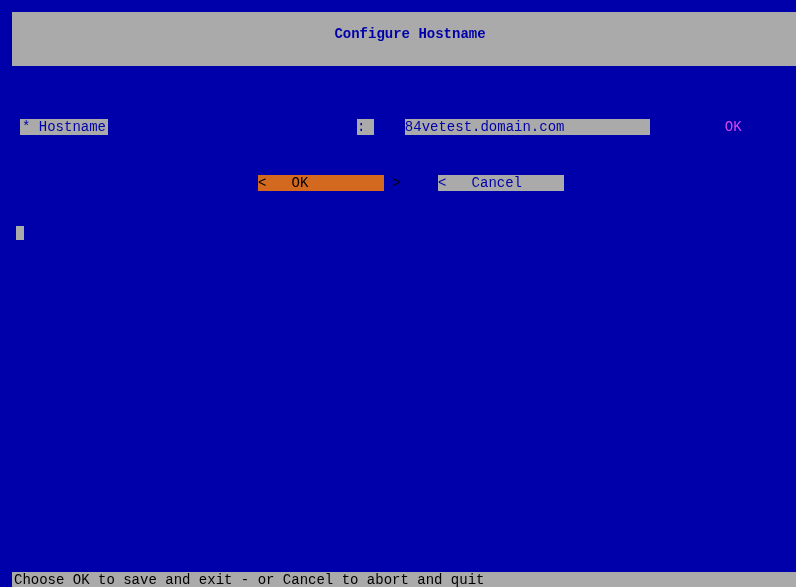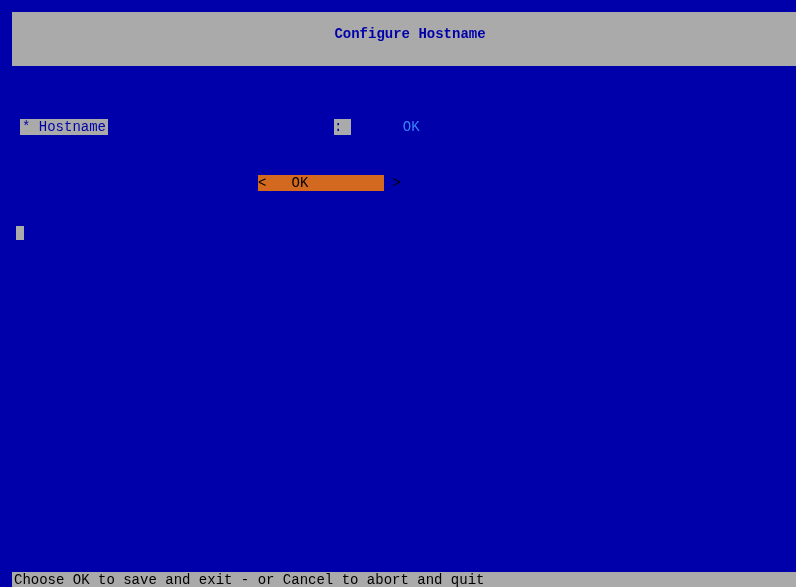--- a/index.html
+++ b/index.html
@@ -29,20 +29,21 @@
   .content {
     position: relative;
     width: 100%;
   }
   .field-row {
     position: absolute;
     top: 41px;
     left: 0;
     display: flex;
     align-items: center;
+    gap: 23px;
   }
   .field-label {
     background: #AAAAAA;
     color: #0000AA;
     padding: 0 2px;
     white-space: pre;
   }
   .field-sep {
     background: #AAAAAA;
     color: #0000AA;
@@ -53,21 +54,21 @@
     background: #AAAAAA;
     color: #0000AA;
     border: none;
     font-family: inherit;
     font-size: inherit;
     width: 245px;
     padding: 0;
     outline: none;
   }
   .field-status {
-    color: #3b82f6;
+    color: #d946ef;
     margin-left: 0;
     padding-left: 48px;
   }
   .button-row {
     position: absolute;
     top: 97px;
     left: 0;
     width: 100%;
     display: flex;
   }
@@ -119,24 +120,26 @@
 
 <div class="header">
   <span class="header-title">Configure Hostname</span>
 </div>
 
 <div class="content">
 
   <div class="field-row">
     <span class="field-label">* Hostname</span>
     <span class="field-sep">: </span>
+    <input class="field-input" type="text" value="84vetest.domain.com" style="">
     <span class="field-status">OK</span>
   </div>
 
   <div class="button-row">
     <button class="btn btn-ok">&lt;   OK          &gt;</button>
+    <button class="btn btn-cancel">&lt;   Cancel      &gt;</button>
   </div>
 
   <div class="cursor-block"></div>
 
 </div>
 
 <div class="footer">Choose OK to save and exit - or Cancel to abort and quit</div>
 
 </body></html>

